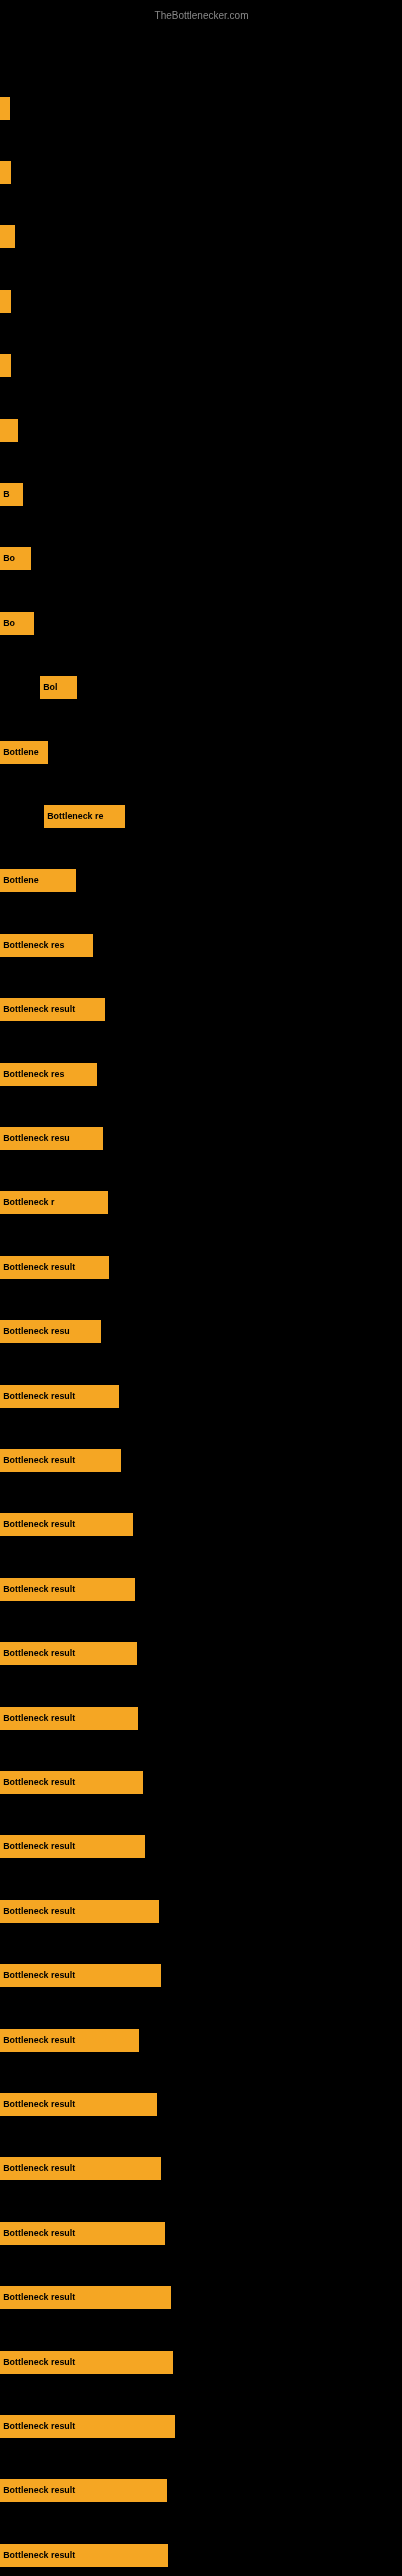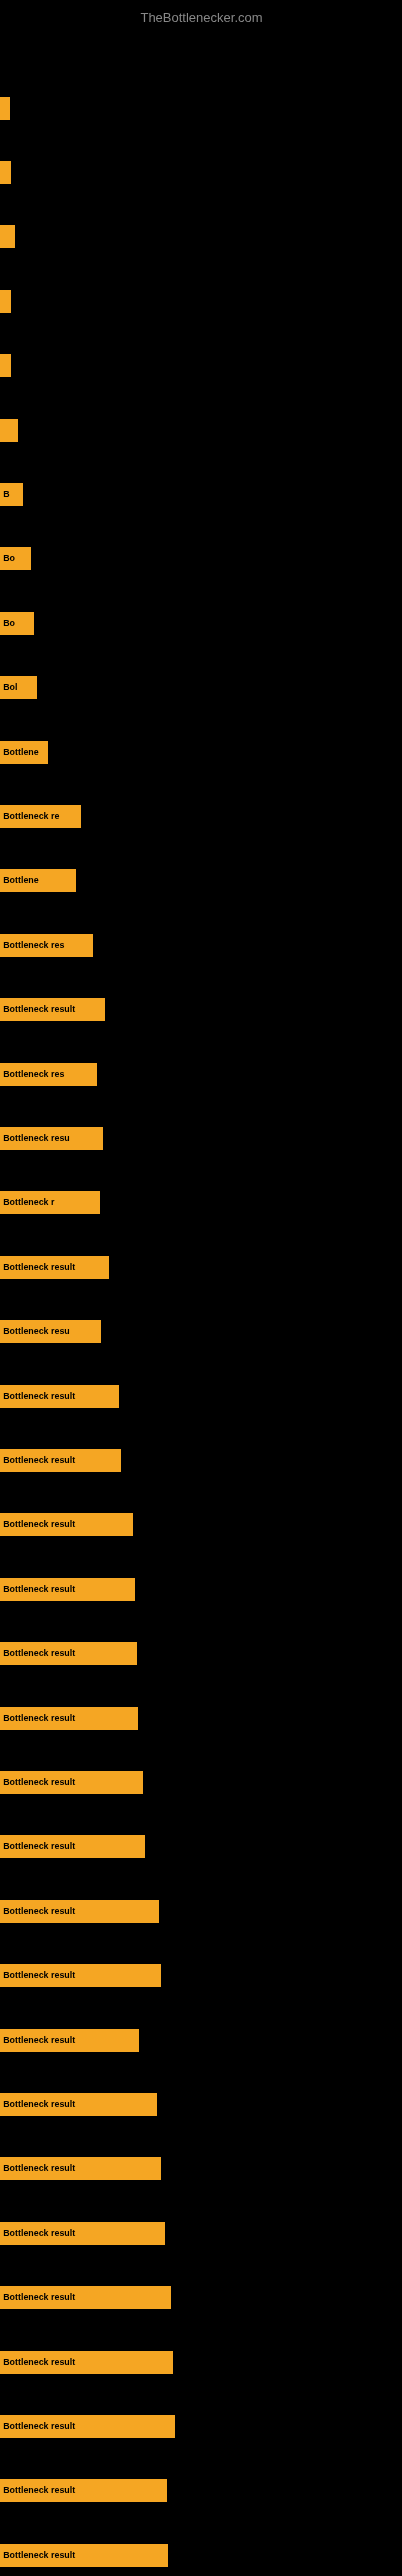--- a/index.html
+++ b/index.html
@@ -12,21 +12,21 @@
       background-color: #000000;
       width: 403px;
       min-height: 2576px;
       font-family: Arial, sans-serif;
       position: relative;
       overflow-x: hidden;
     }
 
     .site-title {
       color: #888888;
-      font-size: 13px;
+      font-size: 10px;
       text-align: center;
       padding: 6.4px 0;
       position: absolute;
       top: 4px;
       width: 100%;
     }
 
     .bar-container {
       position: absolute;
       left: 0;
@@ -95,30 +95,30 @@
       <div class="bar" style="width: 31px;">
         <span class="bar-label">Bo</span>
       </div>
     </div>
     <div class="bar-container" style="top: 612px; left: 0px;">
       <div class="bar" style="width: 34px;">
         <span class="bar-label">Bo</span>
       </div>
     </div>
     <div class="bar-container" style="top: 676px; left: 0px;">
-      <div class="bar" style="width: 37px;">
+      <div class="bar" style="width: 37px; margin-left: 40px;">
         <span class="bar-label">Bol</span>
       </div>
     </div>
     <div class="bar-container" style="top: 741px; left: 0px;">
       <div class="bar" style="width: 48px;">
         <span class="bar-label">Bottlene</span>
       </div>
     </div>
-    <div class="bar-container" style="top: 805px; left: 0px;">
+    <div class="bar-container" style="top: 805px; left: 0px; padding-left: 44px;">
       <div class="bar" style="width: 81px;">
         <span class="bar-label">Bottleneck re</span>
       </div>
     </div>
     <div class="bar-container" style="top: 869px; left: 0px;">
       <div class="bar" style="width: 76px;">
         <span class="bar-label">Bottlene</span>
       </div>
     </div>
     <div class="bar-container" style="top: 934px; left: 0px;">
@@ -135,21 +135,21 @@
       <div class="bar" style="width: 97px;">
         <span class="bar-label">Bottleneck res</span>
       </div>
     </div>
     <div class="bar-container" style="top: 1127px; left: 0px;">
       <div class="bar" style="width: 103px;">
         <span class="bar-label">Bottleneck resu</span>
       </div>
     </div>
     <div class="bar-container" style="top: 1191px; left: 0px;">
-      <div class="bar" style="width: 100px;">
+      <div class="bar" style="width: 108px;">
         <span class="bar-label">Bottleneck r</span>
       </div>
     </div>
     <div class="bar-container" style="top: 1256px; left: 0px;">
       <div class="bar" style="width: 109px;">
         <span class="bar-label">Bottleneck result</span>
       </div>
     </div>
     <div class="bar-container" style="top: 1320px; left: 0px; justify-content: flex-end;">
       <div class="bar" style="width: 101px;">

